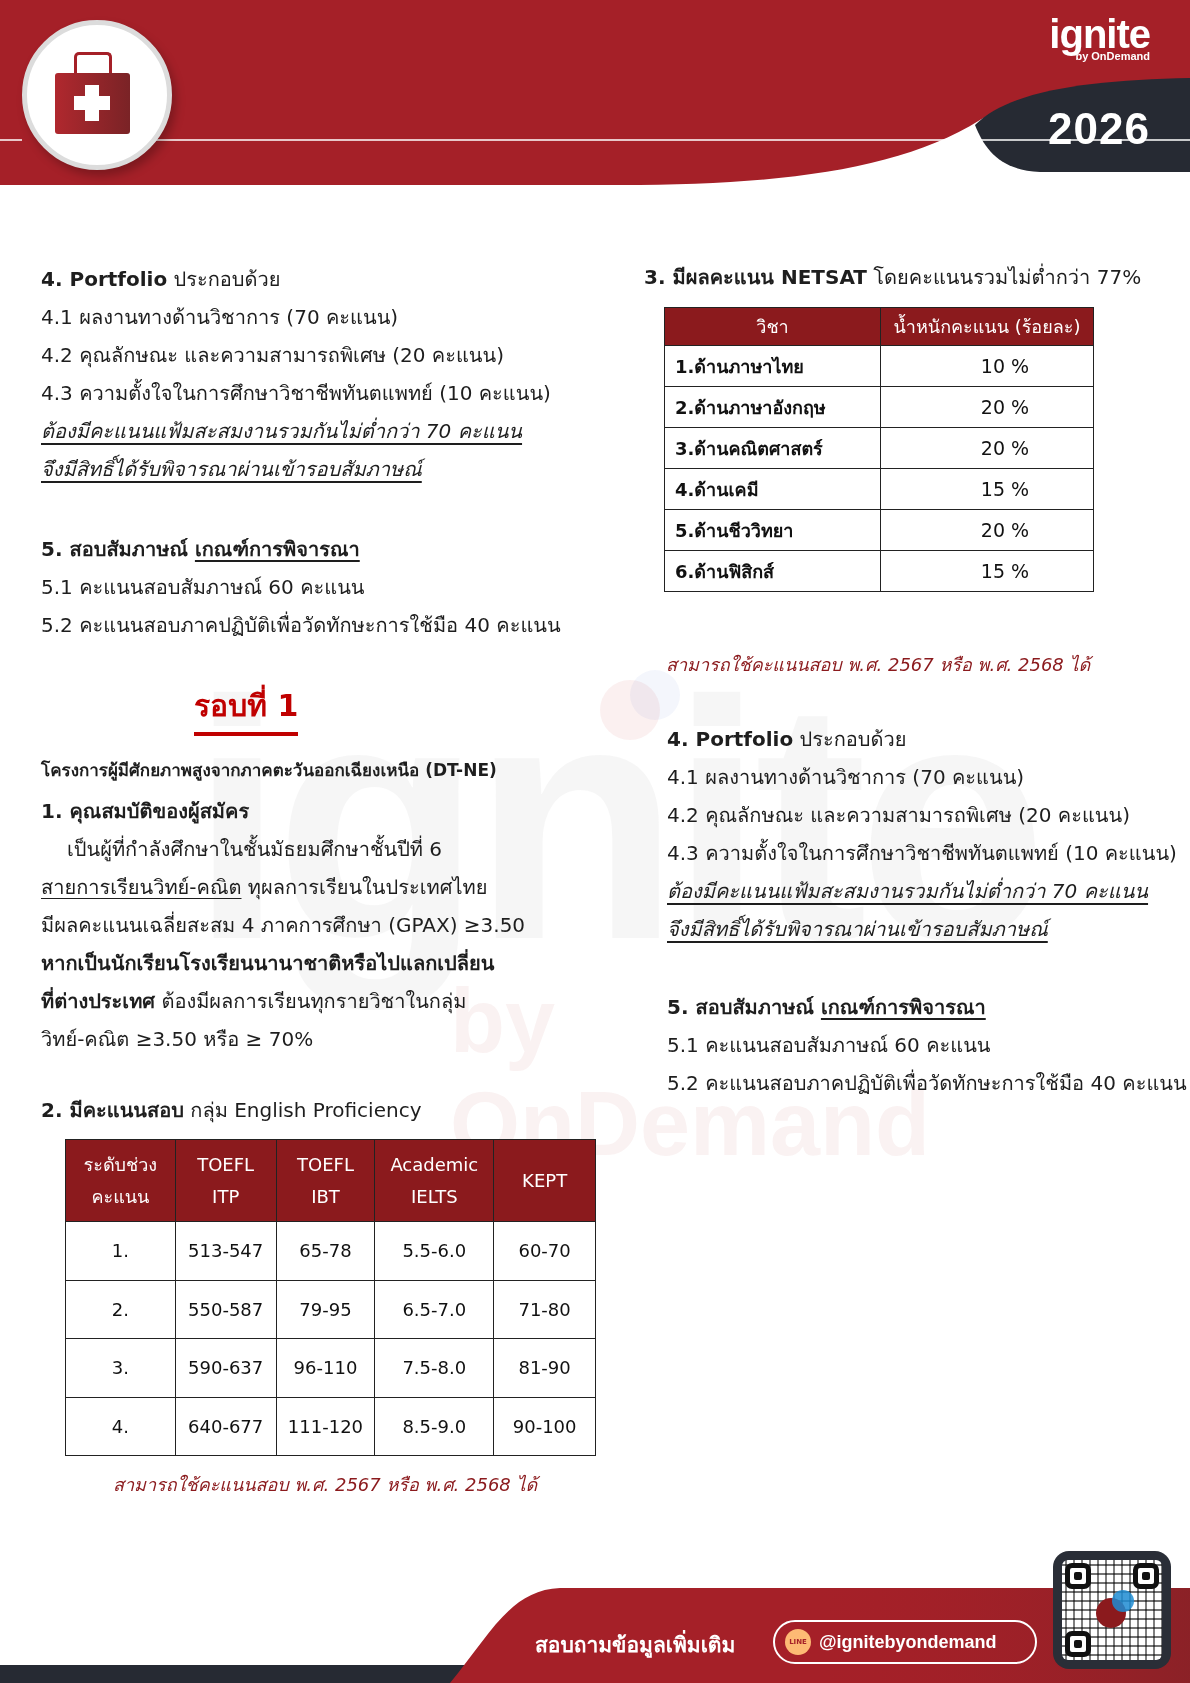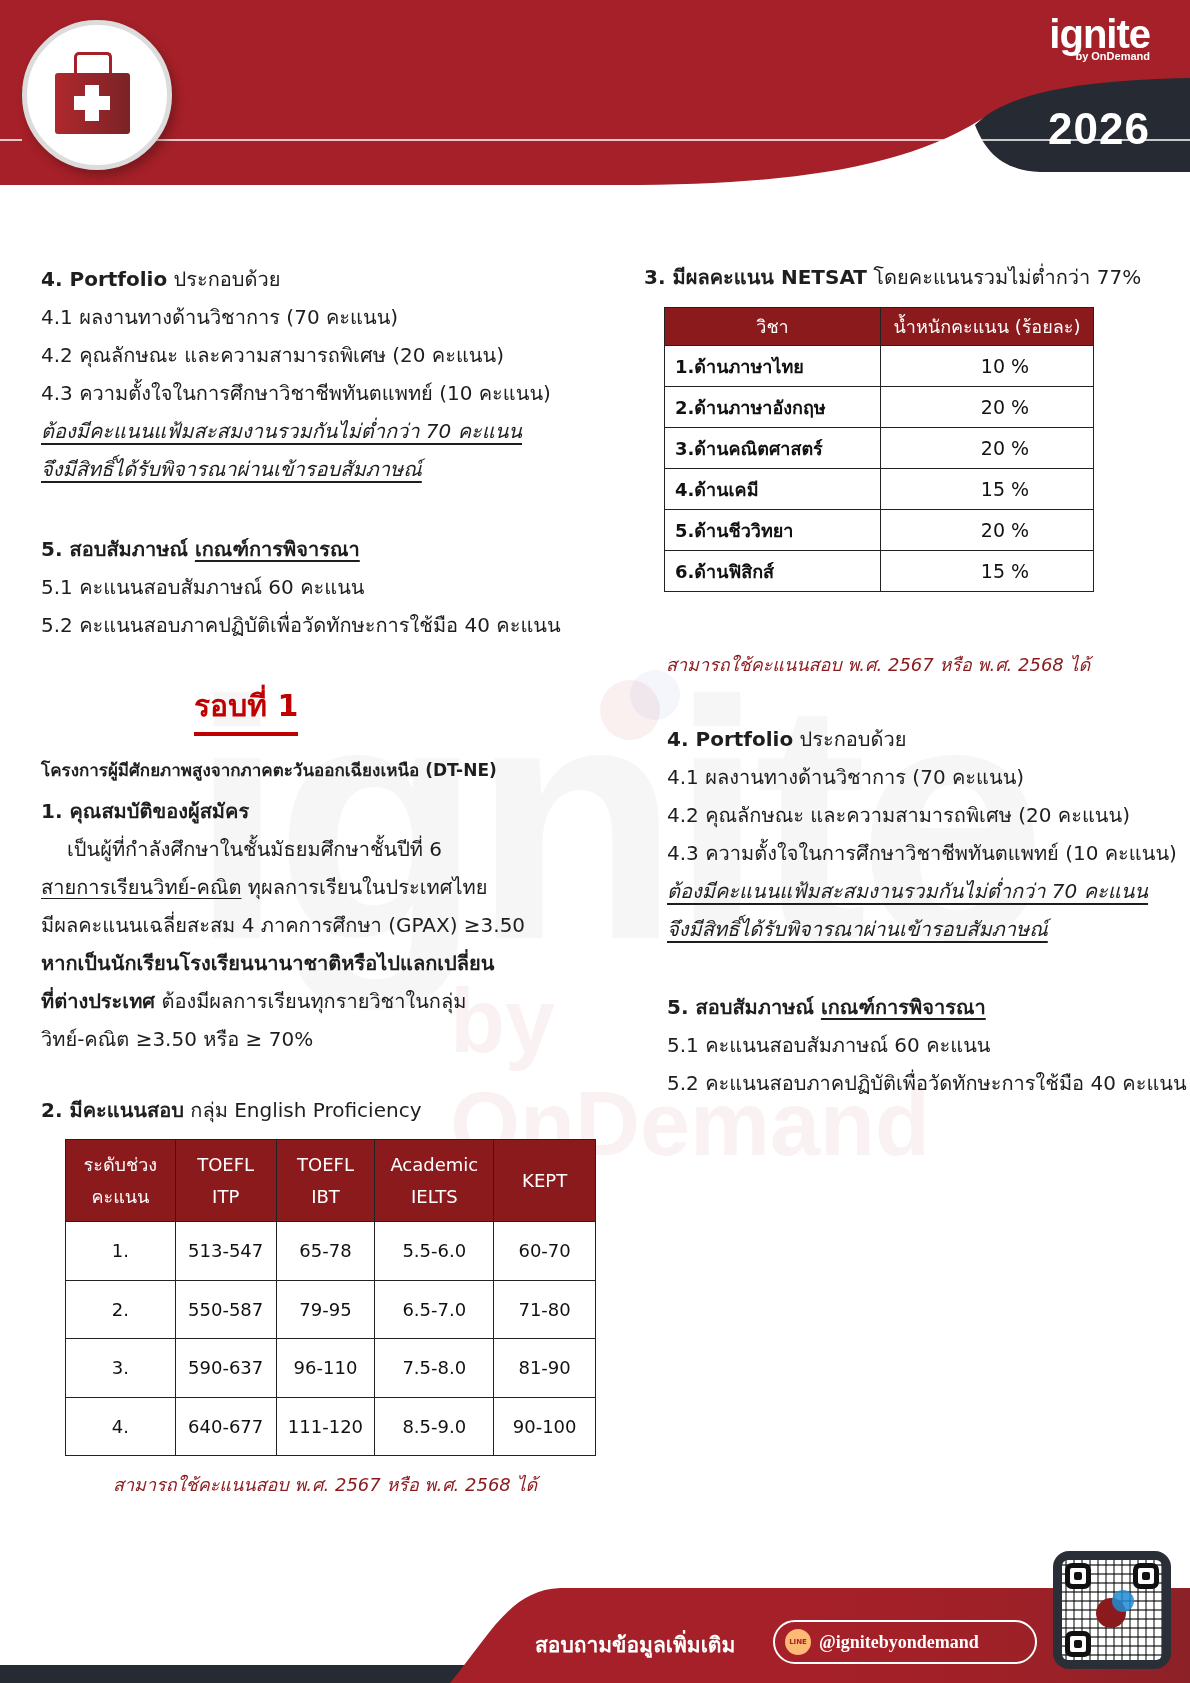--- a/index.html
+++ b/index.html
@@ -65,21 +65,21 @@
   .netsat-table td.total { text-align: center; font-weight: bold; }
 
   
   .footer { position: absolute; left: 0; top: 1540px; width: 1184px; height: 143px; }
   .footer svg { position: absolute; left: 0; top: 0; }
   .footer-label { position: absolute; left: 535px; top: 88px; color: #fff; font-size: 21px; font-weight: bold; }
   .line-pill { position: absolute; left: 773px; top: 80px; width: 264px; height: 44px; border: 2px solid #fff;
     border-radius: 22px; display: flex; align-items: center; padding-left: 10px; }
   .line-icon { width: 26px; height: 26px; border-radius: 50%; background: #fdba74; color: #a52028; font-size: 7px;
     font-weight: bold; display: flex; align-items: center; justify-content: center; }
-  .line-handle { color: #fff; font-size: 18px; font-weight: bold; margin-left: 8px; font-family: Liberation Serif, serif; }
+  .line-handle { color: #fff; font-size: 18px; font-weight: bold; margin-left: 8px; font-family: Liberation Sans, sans-serif; }
   .qr { position: absolute; left: 1053px; top: 11px; width: 118px; height: 118px; background: #2a2e37; border-radius: 16px; padding: 9px; }
   .qr-inner { width: 100%; height: 100%; background: #fff; border-radius: 6px; position: relative; overflow: hidden;
     background-image:
       repeating-linear-gradient(0deg, transparent 0 4px, rgba(0,0,0,0.55) 4px 6px, transparent 6px 9px),
       repeating-linear-gradient(90deg, transparent 0 3px, rgba(0,0,0,0.5) 3px 5px, transparent 5px 8px); }
   .qr-finder { position: absolute; width: 26px; height: 26px; border: 5px solid #111; border-radius: 7px; background: #fff; }
   .qr-finder::after { content: ""; position: absolute; left: 4px; top: 4px; width: 8px; height: 8px; background: #111; border-radius: 2px; }
   .qr-dot-red { position: absolute; left: 34px; top: 38px; width: 30px; height: 30px; border-radius: 50%; background: #8b1a1d; }
   .qr-dot-blue { position: absolute; left: 50px; top: 30px; width: 22px; height: 22px; border-radius: 50%; background: rgba(30,140,210,0.85); }
 </style>

